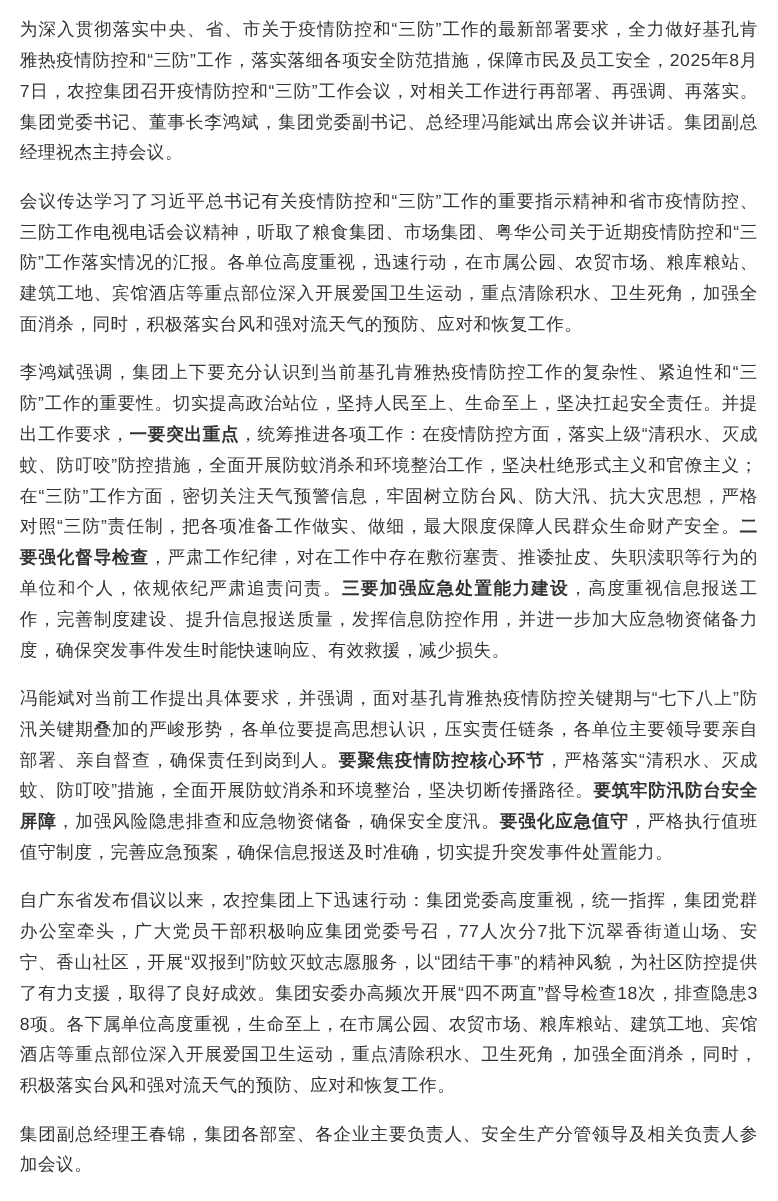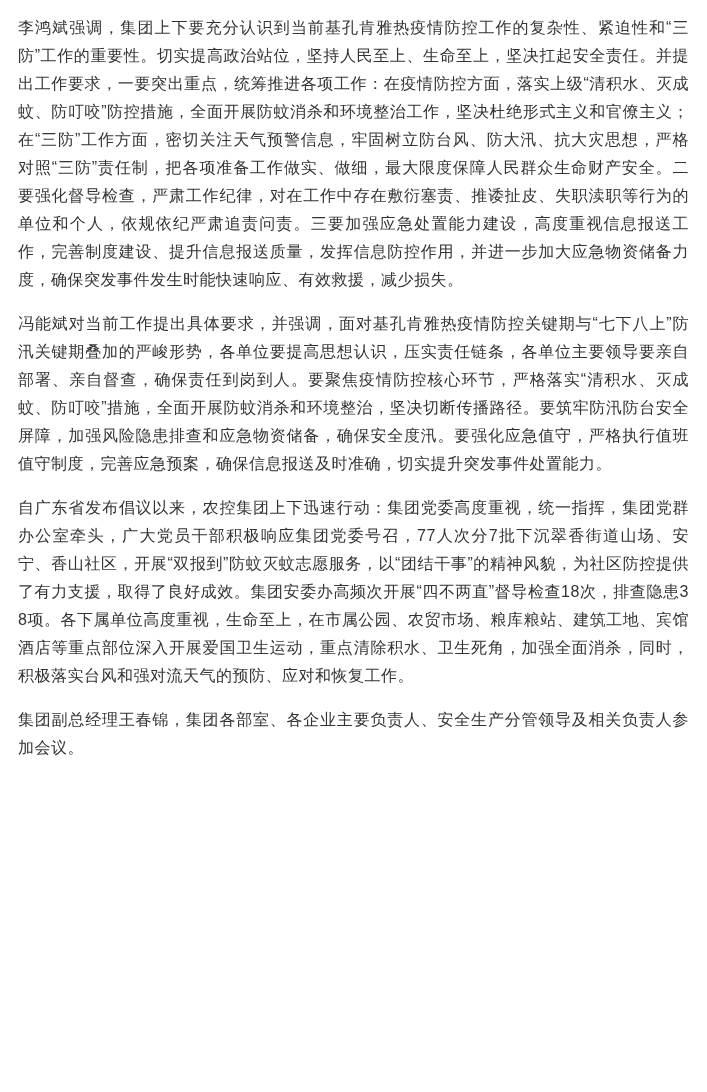--- a/index.html
+++ b/index.html
@@ -24,23 +24,25 @@
     letter-spacing: 0.5px;
     word-break: break-all;
   }
   .para {
     margin: 0 0 16px 0;
   }
   .para:last-child {
     margin-bottom: 4px;
   }
   .run { font-weight: normal; }
-  .run.bold { font-weight: normal; }
+  .run.bold { font-weight: bold; }
 </style>
 </head>
 <body>
 
 <div class="doc">
+    <p class="para"><span class="run">为深入贯彻落实中央、省、市关于疫情防控和“三防”工作的最新部署要求，全力做好基孔肯雅热疫情防控和“三防”工作，落实落细各项安全防范措施，保障市民及员工安全，2025年8月7日，农控集团召开疫情防控和“三防”工作会议，对相关工作进行再部署、再强调、再落实。集团党委书记、董事长李鸿斌，集团党委副书记、总经理冯能斌出席会议并讲话。集团副总经理祝杰主持会议。</span></p>
+    <p class="para"><span class="run">会议传达学习了习近平总书记有关疫情防控和“三防”工作的重要指示精神和省市疫情防控、三防工作电视电话会议精神，听取了粮食集团、市场集团、粤华公司关于近期疫情防控和“三防”工作落实情况的汇报。各单位高度重视，迅速行动，在市属公园、农贸市场、粮库粮站、建筑工地、宾馆酒店等重点部位深入开展爱国卫生运动，重点清除积水、卫生死角，加强全面消杀，同时，积极落实台风和强对流天气的预防、应对和恢复工作。</span></p>
     <p class="para"><span class="run">李鸿斌强调，集团上下要充分认识到当前基孔肯雅热疫情防控工作的复杂性、紧迫性和“三防”工作的重要性。切实提高政治站位，坚持人民至上、生命至上，坚决扛起安全责任。并提出工作要求，</span><span class="run bold">一要突出重点</span><span class="run">，统筹推进各项工作：在疫情防控方面，落实上级“清积水、灭成蚊、防叮咬”防控措施，全面开展防蚊消杀和环境整治工作，坚决杜绝形式主义和官僚主义；在“三防”工作方面，密切关注天气预警信息，牢固树立防台风、防大汛、抗大灾思想，严格对照“三防”责任制，把各项准备工作做实、做细，最大限度保障人民群众生命财产安全。</span><span class="run bold">二要强化督导检查</span><span class="run">，严肃工作纪律，对在工作中存在敷衍塞责、推诿扯皮、失职渎职等行为的单位和个人，依规依纪严肃追责问责。</span><span class="run bold">三要加强应急处置能力建设</span><span class="run">，高度重视信息报送工作，完善制度建设、提升信息报送质量，发挥信息防控作用，并进一步加大应急物资储备力度，确保突发事件发生时能快速响应、有效救援，减少损失。</span></p>
     <p class="para"><span class="run">冯能斌对当前工作提出具体要求，并强调，面对基孔肯雅热疫情防控关键期与“七下八上”防汛关键期叠加的严峻形势，各单位要提高思想认识，压实责任链条，各单位主要领导要亲自部署、亲自督查，确保责任到岗到人。</span><span class="run bold">要聚焦疫情防控核心环节</span><span class="run">，严格落实“清积水、灭成蚊、防叮咬”措施，全面开展防蚊消杀和环境整治，坚决切断传播路径。</span><span class="run bold">要筑牢防汛防台安全屏障</span><span class="run">，加强风险隐患排查和应急物资储备，确保安全度汛。</span><span class="run bold">要强化应急值守</span><span class="run">，严格执行值班值守制度，完善应急预案，确保信息报送及时准确，切实提升突发事件处置能力。</span></p>
     <p class="para"><span class="run">自广东省发布倡议以来，农控集团上下迅速行动：集团党委高度重视，统一指挥，集团党群办公室牵头，广大党员干部积极响应集团党委号召，77人次分7批下沉翠香街道山场、安宁、香山社区，开展“双报到”防蚊灭蚊志愿服务，以“团结干事”的精神风貌，为社区防控提供了有力支援，取得了良好成效。集团安委办高频次开展“四不两直”督导检查18次，排查隐患38项。各下属单位高度重视，生命至上，在市属公园、农贸市场、粮库粮站、建筑工地、宾馆酒店等重点部位深入开展爱国卫生运动，重点清除积水、卫生死角，加强全面消杀，同时，积极落实台风和强对流天气的预防、应对和恢复工作。</span></p>
     <p class="para"><span class="run">集团副总经理王春锦，集团各部室、各企业主要负责人、安全生产分管领导及相关负责人参加会议。</span></p>
   </div>
 
 </body></html>

